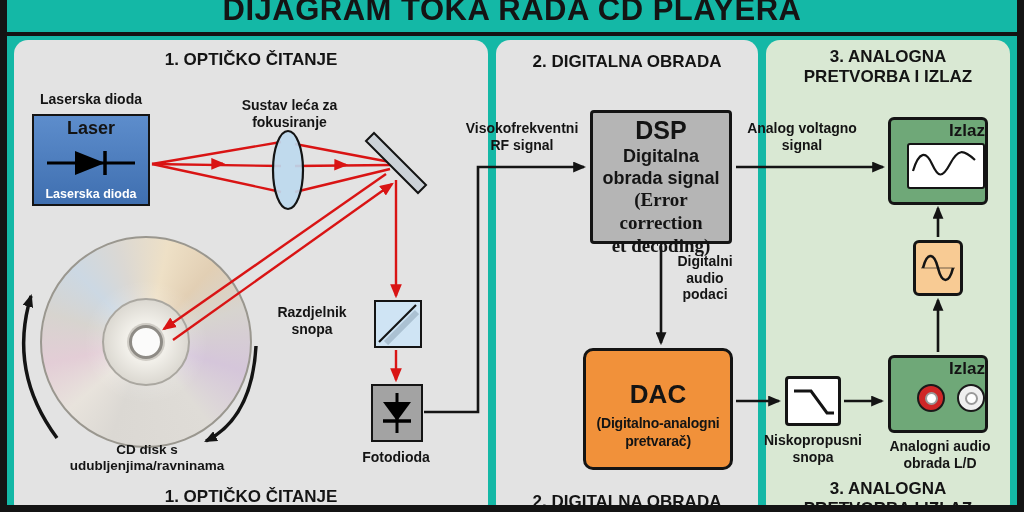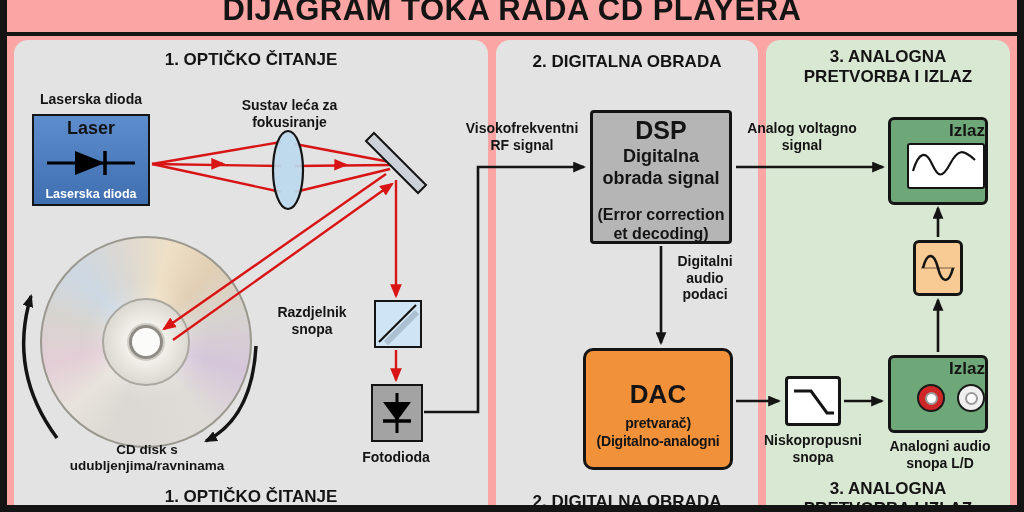--- a/index.html
+++ b/index.html
@@ -1,17 +1,17 @@
 <!DOCTYPE html>
 <html><head>
 <meta charset="utf-8">
 <style>
   html,body{margin:0;padding:0;background:#fff;}
   body{width:1024px;height:512px;overflow:hidden;font-family:"Liberation Sans",sans-serif;color:#141414;}
-  .page{position:relative;width:1024px;height:512px;background:#fca5a5;overflow:hidden;}
+  .page{position:relative;width:1024px;height:512px;background:#14b8a6;overflow:hidden;}
   .frame{position:absolute;background:#141414;z-index:30;}
   .frame.left{left:0;top:0;width:7px;height:512px;}
   .frame.right{right:0;top:0;width:7px;height:512px;}
   .frame.bottom{left:0;bottom:0;width:1024px;height:7px;}
   .title{position:absolute;left:0;top:-8px;width:1024px;text-align:center;font-size:31px;font-weight:800;letter-spacing:.5px;z-index:6;}
   .title-rule{position:absolute;left:0;top:32px;width:1024px;height:4px;background:#141414;z-index:6;}
   .panel{position:absolute;border-radius:14px;z-index:1;}
   .p1{left:14px;top:40px;width:474px;height:478px;background:#e3e3e3;}
   .p2{left:496px;top:40px;width:262px;height:478px;background:#e3e3e3;}
   .p3{left:766px;top:40px;width:244px;height:478px;background:#d9e8d3;}
@@ -28,21 +28,21 @@
   .photo-box{left:371px;top:384px;width:52px;height:58px;background:#a3a3a3;border:2.5px solid #141414;display:flex;align-items:center;justify-content:center;}
   .disk{position:absolute;left:40px;top:236px;width:208px;height:208px;border-radius:50%;z-index:2;border:2px solid #9a978f;display:flex;align-items:center;justify-content:center;
     background:
       radial-gradient(circle at 50% 50%, rgba(255,255,255,.28) 0 16%, rgba(255,255,255,0) 42%),
       conic-gradient(from 200deg,#dbd8d3,#e8e3dc 8%,#e3cdd6 16%,#d7d4cf 24%,#ccd8e3 32%,#dbd8d3 40%,#eee0c6 48%,#e2cfb4 56%,#d7d4cf 64%,#d5c6da 74%,#dfdcd7 84%,#dbd8d3 100%);}
   .disk-hub{width:84px;height:84px;border-radius:50%;border:2px solid #aaa7a0;background:radial-gradient(circle,#f1efe9 0 35%,#dcd9d2 70%,#c7c4bc 100%);display:flex;align-items:center;justify-content:center;}
   .disk-hole{width:28px;height:28px;border-radius:50%;background:#fbfbfa;border:3px solid #8e8b85;box-shadow:0 0 0 2px #cfccc5;}
   .dsp-box{left:590px;top:110px;width:142px;height:134px;background:#b5b5b5;border:3px solid #141414;border-radius:4px;text-align:center;padding-top:3px;}
   .dsp-title{font-size:25px;font-weight:800;}
   .dsp-sub{font-size:18px;font-weight:700;line-height:1.2;margin-top:1px;}
-  .dsp-note{font-size:16px;font-weight:600;line-height:1.2;margin-top:16px;}
+  .dsp-note{font-size:19px;font-weight:600;line-height:1.2;margin-top:0;font-family:Liberation Serif, serif;}
   .dsp-sub span,.dsp-note span,.dac-sub span{display:block;}
   .dac-box{left:583px;top:348px;width:150px;height:122px;background:#f1913a;border:3px solid #141414;border-radius:10px;text-align:center;}
   .dac-title{font-size:26px;font-weight:800;margin-top:28px;}
   .dac-sub{font-size:14px;font-weight:700;line-height:1.25;margin-top:5px;letter-spacing:-.2px;}
   .out-box{width:100px;background:#6fa878;border:3px solid #141414;border-radius:6px;display:flex;flex-direction:column;align-items:flex-end;}
   .out-top{left:888px;top:117px;height:88px;}
   .out-bottom{left:888px;top:355px;height:78px;}
   .out-title{font-size:17px;font-weight:800;margin-top:1px;}
   .wave-frame{width:74px;height:42px;background:#fff;border:2px solid #141414;border-radius:3px;margin-top:2px;}
   .rca-row{display:flex;gap:12px;margin-top:5px;}
@@ -183,22 +183,22 @@
 
   <div class="lbl" style="left:665px;top:253px;width:80px;">
     <span>Digitalni</span>
     <span>audio</span>
     <span>podaci</span>
   </div>
 
   <div class="box dac-box">
     <div class="dac-title">DAC</div>
     <div class="dac-sub">
+      <span>(Digitalno-analogni</span>
       <span>pretvarač)</span>
-      <span>(Digitalno-analogni</span>
     </div>
   </div>
 
   <div class="heading" style="left:766px;top:47px;width:244px;">
     <span>3. ANALOGNA</span>
     <span>PRETVORBA I IZLAZ</span>
   </div>
   <div class="heading" style="left:766px;top:479px;width:244px;">
     <span>3. ANALOGNA</span>
     <span>PRETVORBA I IZLAZ</span>
@@ -243,20 +243,20 @@
     </svg>
   </div>
 
   <div class="lbl" style="left:758px;top:432px;width:110px;">
     <span>Niskopropusni</span>
     <span>snopa</span>
   </div>
 
   <div class="lbl" style="left:880px;top:438px;width:120px;">
     <span>Analogni audio</span>
-    <span>snopa L/D</span>
+    <span>obrada L/D</span>
   </div>
 
   <div class="frame left"></div>
   <div class="frame right"></div>
   <div class="frame bottom"></div>
 
 </div>
 
 </body></html>

